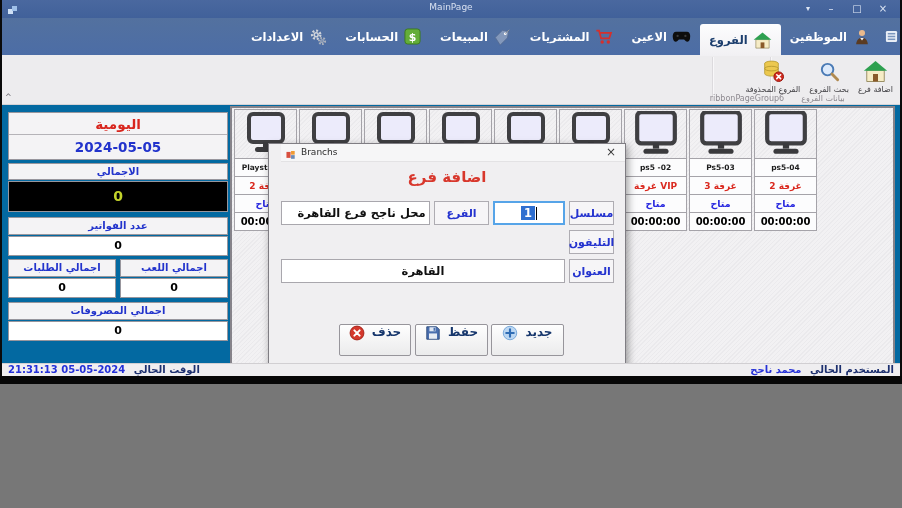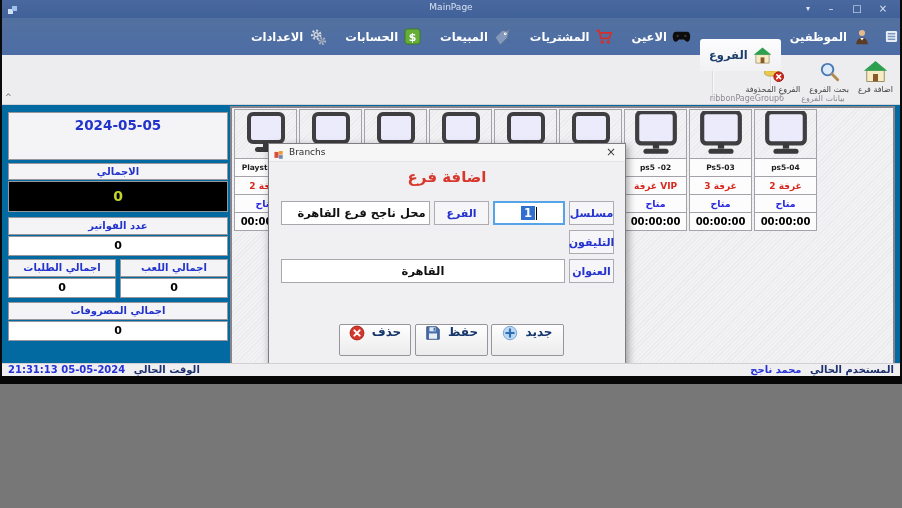--- a/index.html
+++ b/index.html
@@ -14,21 +14,21 @@
   .app-ico{position:absolute;left:7px;top:2px;}
   .wtitle{position:absolute;left:0;right:0;top:2px;text-align:center;font-size:9px;color:#d7e0f0;}
   .wctrls{position:absolute;right:6px;top:0;height:18px;display:flex;align-items:center;}
   .wbtn{width:26px;text-align:center;color:#dde6f4;font-size:10px;line-height:18px;cursor:default;}
   .wbtn.menu{width:20px;font-size:8px;}
 
   
   .tabrow{position:absolute;left:0;right:0;top:18px;height:37px;background:linear-gradient(#53719f,#4c6da6);z-index:45;}
   .tabs{position:absolute;right:22px;top:0;height:37px;display:flex;direction:rtl;align-items:stretch;}
   .tab{display:flex;align-items:center;gap:5px;padding:0 9px;color:#fff;font-size:11.5px;font-weight:bold;white-space:nowrap;}
-  .tab.active{background:linear-gradient(#fdfdfe,#f1f0f3);border-radius:3px 3px 0 0;color:#1d3f6e;margin-top:21px;height:32px;}
+  .tab.active{background:linear-gradient(#fdfdfe,#f1f0f3);border-radius:3px 3px 0 0;color:#1d3f6e;margin-top:6px;height:32px;}
   .tab .ticon{display:inline-flex;width:19px;height:19px;align-items:center;justify-content:center;}
   .appmenu{position:absolute;right:3px;top:8px;width:16px;height:20px;display:flex;align-items:center;justify-content:center;}
 
   
   .ribbon{position:absolute;left:0;right:0;top:55px;height:50px;background:#edecee;border-bottom:1px solid #d5d3d6;z-index:40;}
   .rib-collapse{position:absolute;left:5px;bottom:2px;font-size:8px;color:#6f6d73;}
   .rib-sep{position:absolute;top:2px;height:44px;border-left:1px solid #dcdadd;border-right:1px solid #f8f7f9;}
   .rgroup{position:absolute;right:6px;top:1px;display:flex;direction:rtl;gap:3px;}
   .rbtn{display:flex;flex-direction:column;align-items:center;justify-content:flex-start;padding:2px 3px 0 3px;border-radius:3px;}
   .rbtn .ricon{height:26px;display:flex;align-items:center;justify-content:center;}
@@ -55,21 +55,21 @@
   .cell{border:1px solid #a5a3a9;margin-top:-1px;height:19px;background:#fcfcfd;display:flex;align-items:center;justify-content:center;overflow:hidden;white-space:nowrap;}
   .cell.icon{height:50px;margin-top:0;background:transparent;}
   .st-name{font-size:7.5px;font-weight:bold;color:#1c1c1c;}
   .st-room{font-size:9px;font-weight:bold;color:#da2a20;}
   .st-status{font-size:9.5px;font-weight:bold;color:#2a2ae0;}
   .st-timer{font-size:10px;font-weight:bold;color:#000;}
 
   
   .dlg{position:absolute;left:268px;top:143px;width:358px;height:226px;background:#f0eff1;border:1px solid #7f7d83;
        box-shadow:2px 3px 8px rgba(0,0,0,.38);z-index:30;}
-  .dlg-tb{position:absolute;left:0;top:0;right:0;height:18px;background:#f6f6f7;border-bottom:1px solid #e3e2e4;}
+  .dlg-tb{position:absolute;left:12px;top:0;right:0;height:18px;background:#f6f6f7;border-bottom:1px solid #e3e2e4;}
   .dlg-ico{position:absolute;left:5px;top:3px;}
   .dlg-title{position:absolute;left:20px;top:3px;font-size:9px;color:#2d2d2d;}
   .dlg-x{position:absolute;right:6px;top:1px;font-size:12px;color:#3a3a3a;width:16px;text-align:center;}
   .dlg-head{position:absolute;left:0;right:0;top:24px;text-align:center;font-size:15px;font-weight:bold;color:#d8372c;}
   .fld-label{position:absolute;height:24px;border:1px solid #aeacb2;background:#f6f5f7;color:#2433cf;font-weight:bold;
              font-size:11px;display:flex;align-items:center;justify-content:center;}
   .fld-input{position:absolute;height:24px;border:1px solid #a9a7ad;background:#fff;color:#101010;font-weight:bold;
              font-size:11.5px;display:flex;align-items:center;justify-content:center;}
   .fld-input.focused{border:2px solid #56a4e8;}
   .selmark{background:#2f6fd0;color:#fff;padding:0 3px;}
@@ -229,20 +229,21 @@
         </span>
         <span class="rlabel">الفروع المحذوفة</span>
       </div>
     </div>
     <div class="gcap" style="left:702px;width:90px;">ribbonPageGroup6</div>
     <div class="gcap" style="right:20px;width:118px;">بيانات الفروع</div>
   </div>
 
   <div class="sum">
     <div class="sbox" style="top:0;height:48px;">
+      <div class="daily-title">اليومية</div>
       <div class="daily-date">2024-05-05</div>
     </div>
     <div class="sbox sum-label" style="top:51px;height:17px;line-height:15px;">الاجمالي</div>
     <div class="sbox total-box" style="top:69px;height:31px;line-height:29px;">0</div>
     <div class="sbox sum-label" style="top:105px;height:18px;line-height:16px;">عدد الفواتير</div>
     <div class="sbox sval" style="top:124px;height:20px;line-height:18px;">0</div>
     <div class="srow2 sum-label" style="top:147px;left:0;height:18px;line-height:16px;">اجمالي الطلبات</div>
     <div class="srow2 sum-label" style="top:147px;left:112px;height:18px;line-height:16px;">اجمالي اللعب</div>
     <div class="srow2 sval" style="top:166px;left:0;height:20px;line-height:18px;">0</div>
     <div class="srow2 sval" style="top:166px;left:112px;height:20px;line-height:18px;">0</div>

